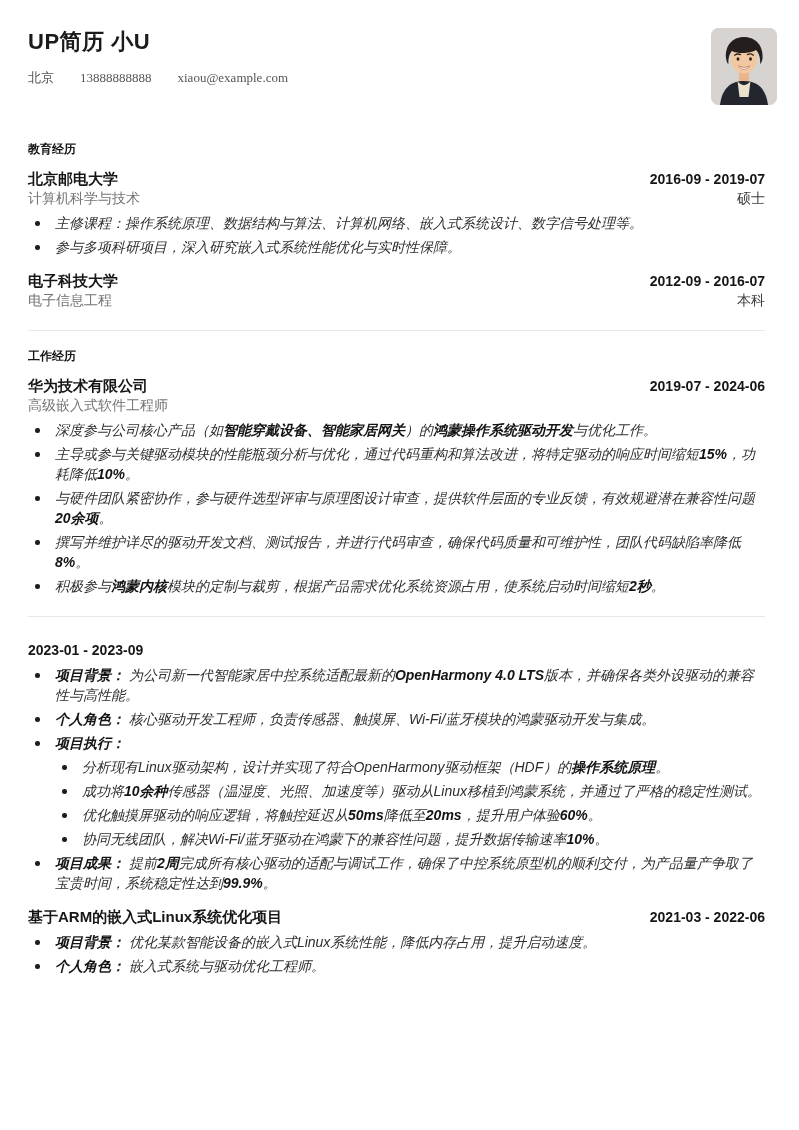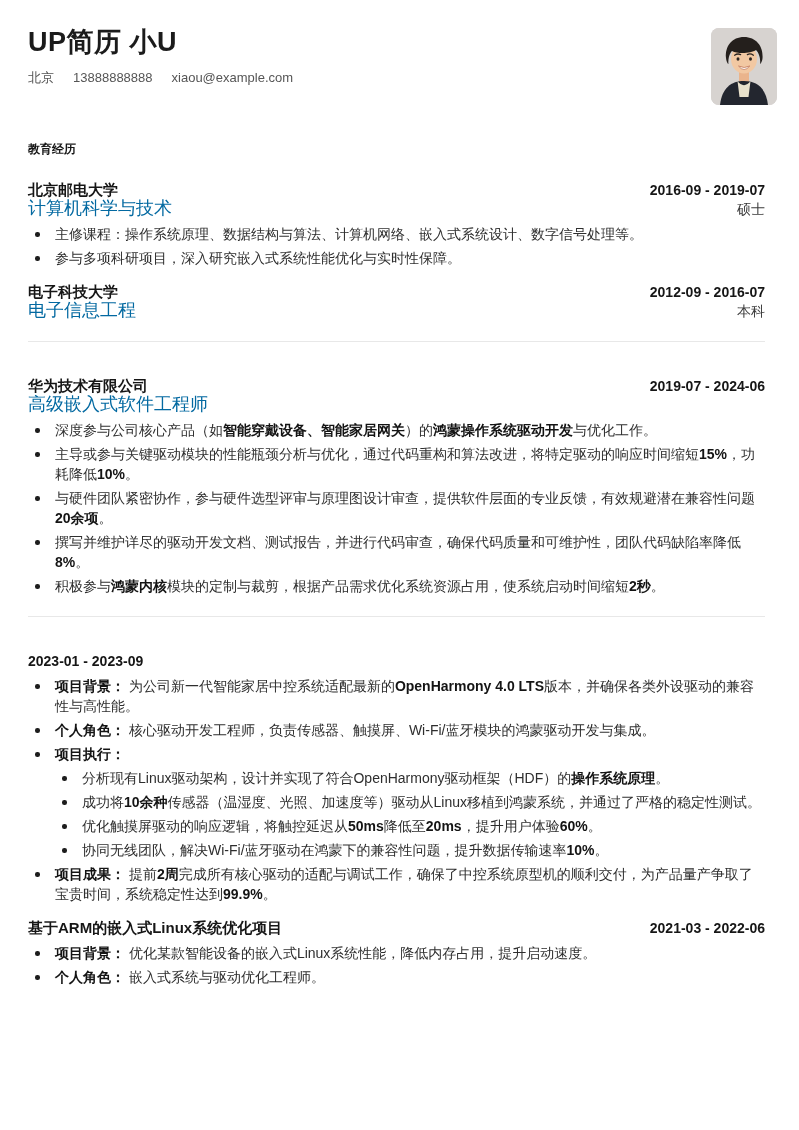--- a/index.html
+++ b/index.html
@@ -8,43 +8,43 @@
     width: 799px; height: 1130px; overflow: hidden; position: relative;
     background: #ffffff;
     font-family: "Liberation Sans", "DejaVu Sans", sans-serif;
     color: #2e2e2e;
     -webkit-font-smoothing: antialiased;
   }
   .page { padding: 24px 34px 0 28px; position: relative; }
 
   
   .hdr { position: relative; }
-  .name { font-size: 27px; line-height: 36px; font-weight: 700; color: #1b1b1b; letter-spacing: .5px; }
-  .contact { margin-top: 10px; display: flex; gap: 19px; font-size: 13px; line-height: 16px; color: #555; }
+  .name { font-size: 22px; line-height: 36px; font-weight: 700; color: #1b1b1b; letter-spacing: .5px; }
+  .contact { margin-top: 10px; display: flex; gap: 26px; font-size: 13px; line-height: 16px; color: #555; font-family: Liberation Serif, serif; }
   .photo {
     position: absolute; top: 4px; right: -12px; width: 66px; height: 77px;
     border-radius: 8px; overflow: hidden; background: #d7d3d0;
   }
   .photo svg { display: block; width: 100%; height: 100%; }
 
   
   .section { margin-top: 52px; }
   .section.divided { margin-top: 20px; border-top: 1px solid #e8e8e8; padding-top: 14px; }
   .section-title { font-size: 12px; line-height: 22px; font-weight: 700; color: #161616; }
 
-  .entry { margin-top: 20px; }
+  .entry { margin-top: 9px; }
   .entry + .entry { margin-top: 14px; }
   .entry-head { display: flex; justify-content: space-between; align-items: flex-start; }
   .entry-title { font-size: 15px; line-height: 20px; font-weight: 700; color: #161616; }
-  .entry-subtitle { font-size: 18px; line-height: 19px; color: #0369a1; font-family: Liberation Mono, monospace; }
+  .entry-subtitle { font-size: 14px; line-height: 19px; color: #737373; }
   .entry-right { text-align: right; flex-shrink: 0; }
   .entry-date { font-size: 14px; line-height: 20px; font-weight: 700; color: #161616; white-space: nowrap; }
   .entry-meta { font-size: 14px; line-height: 19px; color: #3a3a3a; }
 
-  .bullets { margin: 5px 0 0 0; padding: 0; list-style: none; }
+  .bullets { margin: 5px 0 0 0; padding: 0; list-style: none; font-style: italic; }
   .bullets li { position: relative; font-size: 14px; line-height: 20px; margin-top: 4px; color: #2e2e2e; }
   .bullets li.l1 { padding-left: 27px; }
   .bullets li.l1::before { content: ""; position: absolute; left: 7px; top: 8px; width: 4.5px; height: 4.5px; border-radius: 50%; background: #1d1d1d; }
   .bullets li.l2 { padding-left: 54px; }
   .bullets li.l2::before { content: ""; position: absolute; left: 34px; top: 8px; width: 4.5px; height: 4.5px; border-radius: 50%; background: #1d1d1d; }
   .bullets b, .entry b { font-weight: 700; color: #141414; }
 </style>
 </head>
 <body>
 
@@ -104,20 +104,21 @@
       <div class="entry-right">
         <div class="entry-date">2012-09 - 2016-07</div>
         <div class="entry-meta">本科</div>
       </div>
     </div>
   </div>
 </div>
   </div>
 
   <div class="section divided">
+    <div class="section-title">工作经历</div>
     <div>
   <div class="entry">
     <div class="entry-head">
       <div>
         <div class="entry-title">华为技术有限公司</div>
         <div class="entry-subtitle">高级嵌入式软件工程师</div>
       </div>
       <div class="entry-right">
         <div class="entry-date">2019-07 - 2024-06</div>
 

